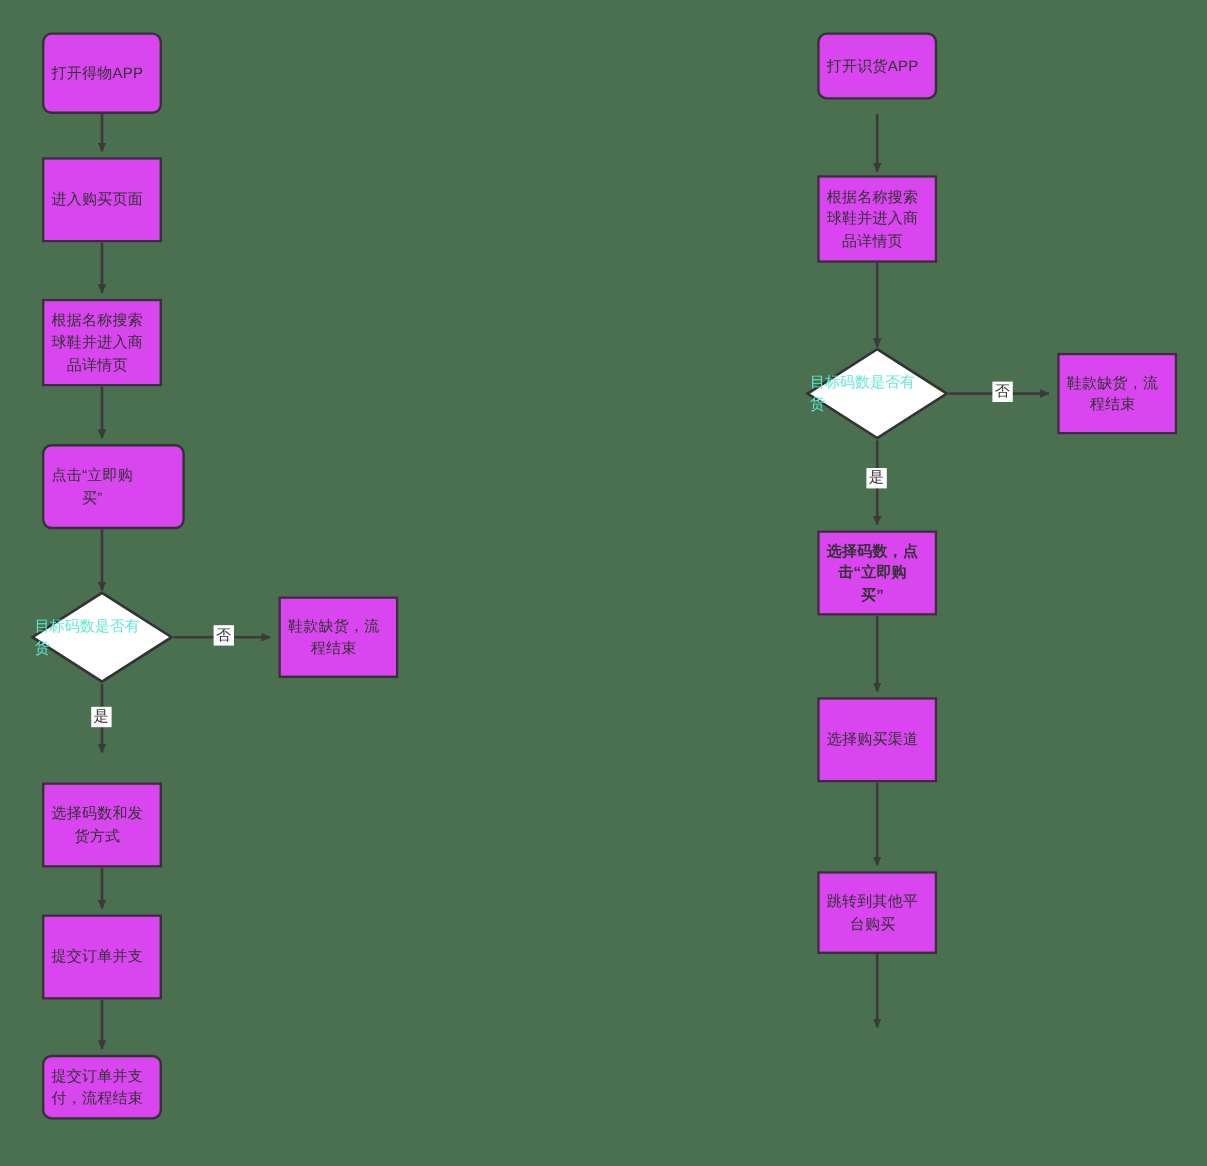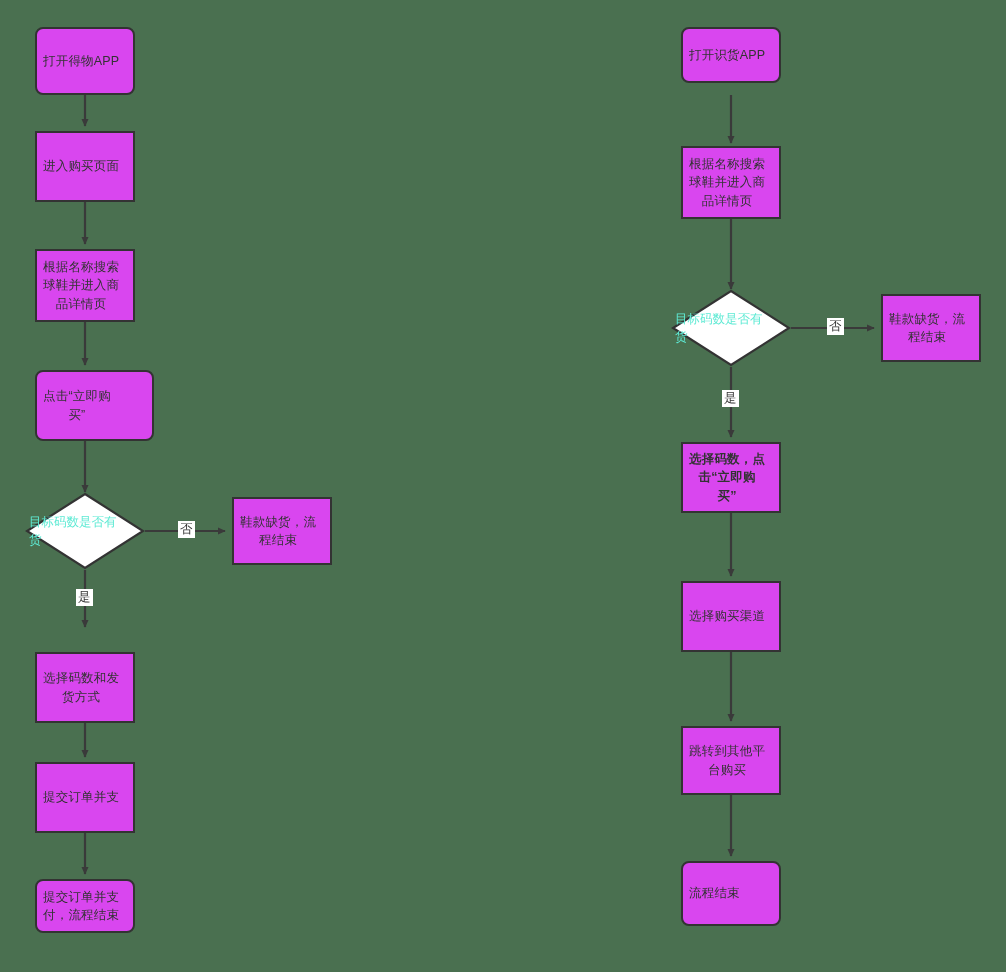--- a/index.html
+++ b/index.html
@@ -197,17 +197,14 @@
 
   <div class="node" style="left:681px; top:581px; width:100px; height:71px;">
     <span class="label">选择购买渠道</span>
   </div>
 
   <div class="node" style="left:681px; top:726px; width:100px; height:69px;">
     <span class="label">跳转到其他平
 台购买</span>
   </div>
 
-  <div class="node rounded" style="left:681px; top:861px; width:100px; height:65px;">
-    <span class="label">流程结束</span>
-  </div>
 
 </div>
 
 </body></html>

